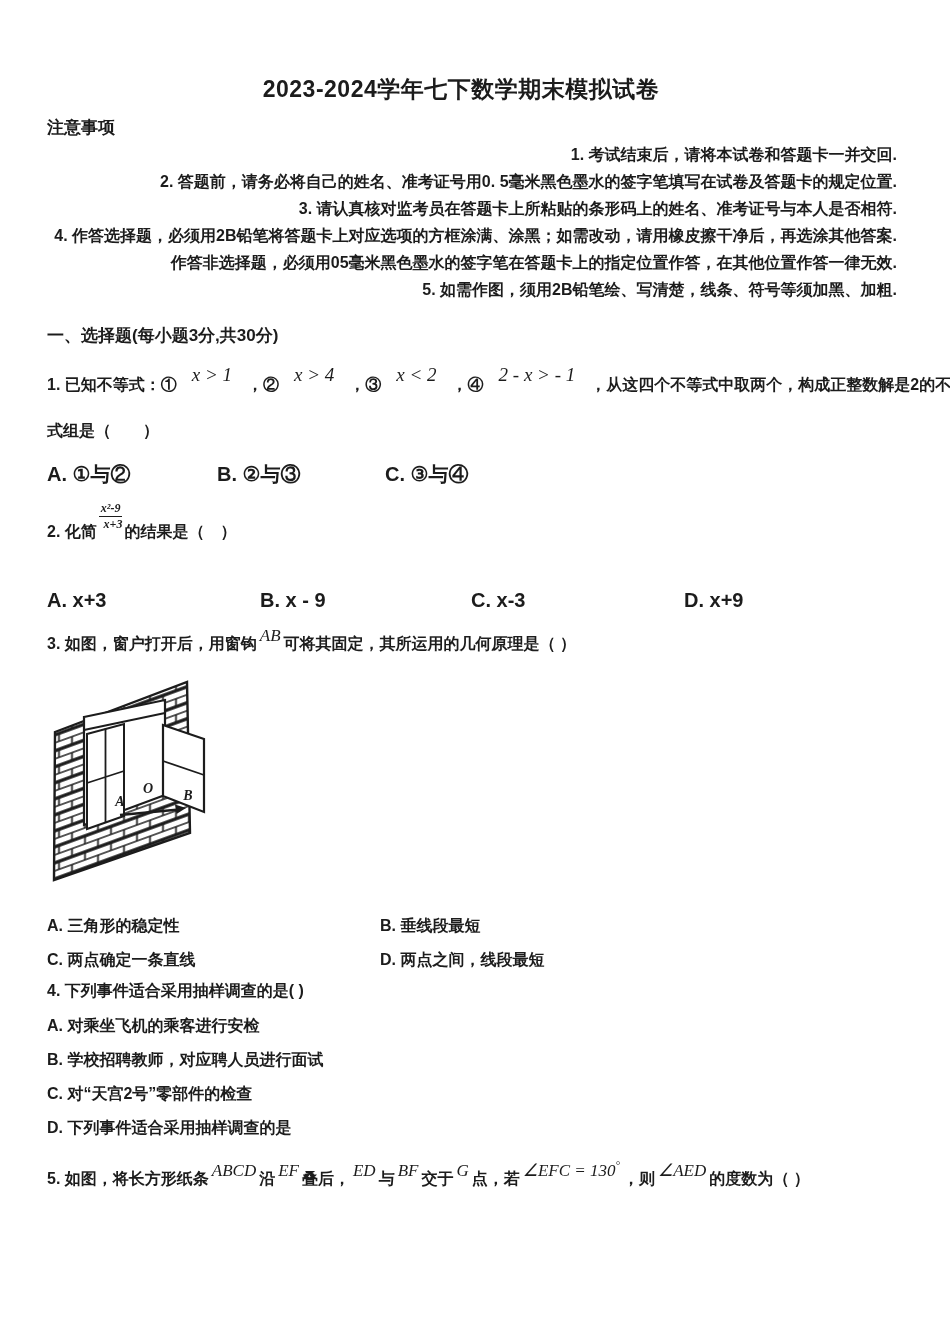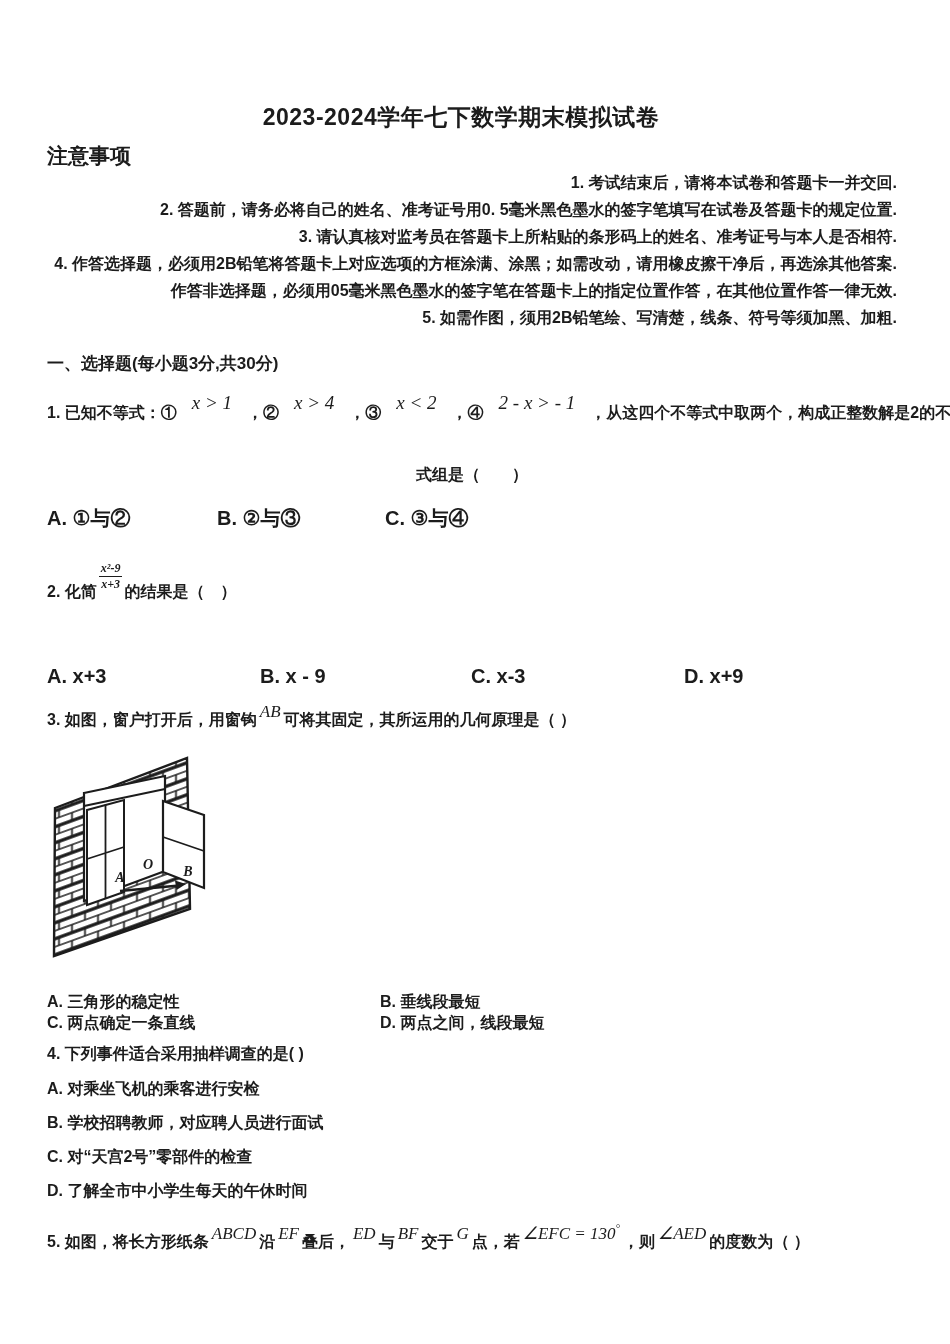--- a/index.html
+++ b/index.html
@@ -2,60 +2,60 @@
 <html><head>
 <meta charset="utf-8">
 <style>
   html,body{margin:0;padding:0;}
   body{
     width:950px;height:1344px;background:#ffffff;color:#1c1c1c;
     font-family:"Liberation Sans",sans-serif;
     font-weight:700;
     position:relative;overflow:hidden;
   }
-  .sheet{box-sizing:border-box;width:922px;padding:104px 25px 0 47px;}
+  .sheet{box-sizing:border-box;width:922px;padding:76px 25px 0 47px;}
   .title{
     font-size:23px;line-height:27px;text-align:center;margin:0 22px 0 0;
     letter-spacing:0.5px;
   }
   .notes{margin-top:11px;font-size:16px;line-height:27px;}
-  .notes-heading{font-size:21px;}
+  .notes-heading{font-size:17px;}
   .note-line{font-size:16px;text-align:right;}
   .section-heading{margin-top:22px;font-size:17px;line-height:22px;}
   .q-line{font-size:16px;line-height:22px;}
   .nowrap{white-space:nowrap;}
   
   .rm{
     font-family:"Liberation Serif",serif;font-style:italic;font-weight:400;
     font-size:19px;position:relative;top:-9px;margin:0 15px;white-space:nowrap;
   }
   .rm5{
     font-family:"Liberation Serif",serif;font-style:italic;font-weight:400;
     font-size:17px;position:relative;top:-8px;margin:0 3px;white-space:nowrap;
   }
   .rm5 sup{font-size:11px;}
   .q1-l1{margin-top:26px;}
-  .q1-l2{margin-top:40px;text-align:center;}
+  .q1-l2{margin-top:24px;}
   .opt-grid4{
     margin-top:22px;display:grid;grid-template-columns:170px 168px 170px auto;
     font-size:20px;line-height:21px;
   }
   .q2-line{margin-top:30px;}
   .frac{
-    display:inline-block;text-align:center;vertical-align:-4px;position:relative;top:-13px;
+    display:inline-block;text-align:right;vertical-align:-4px;position:relative;top:-13px;
     font-family:"Liberation Serif",serif;font-style:italic;font-weight:700;
-    font-size:12px;line-height:13px;margin:16px 2px;
+    font-size:12px;line-height:13px;margin:0 2px;
   }
   .frac .num{display:block;border-bottom:1.6px solid #1c1c1c;padding:0 2px 1px 2px;}
   .frac .den{display:block;padding-top:1px;}
   .q2-opts{margin-top:46px;gap:43px;}
   .q3-line{margin-top:22px;}
   .figure-wrap{margin:10px 0 0 -10px;}
   .opt-grid2{
-    margin-top:14px;display:grid;grid-template-columns:333px auto;
+    margin-top:14px;display:grid;grid-template-columns:333px auto;row-gap:13px;
     font-size:16px;line-height:21px;
   }
   .q4-line{margin-top:10px;}
   .q4-opt{margin-top:13px;font-size:16px;line-height:21px;}
   .q5-line{margin-top:24px;}
   svg text{
     font-family:"Liberation Serif",serif;font-style:italic;font-weight:700;font-size:14px;
     fill:#1c1c1c;
   }
 </style>
@@ -134,19 +134,19 @@
     <span>A. 三角形的稳定性</span>
     <span>B. 垂线段最短</span>
     <span>C. 两点确定一条直线</span>
     <span>D. 两点之间，线段最短</span>
   </div>
 
   <div class="q-line q4-line">4. 下列事件适合采用抽样调查的是(  )</div>
   <div class="q4-opt">A. 对乘坐飞机的乘客进行安检</div>
   <div class="q4-opt">B. 学校招聘教师，对应聘人员进行面试</div>
   <div class="q4-opt">C. 对“天宫2号”零部件的检查</div>
-  <div class="q4-opt">D. 了解全市中小学生每天的午休时间</div>
+  <div class="q4-opt">D. 下列事件适合采用抽样调查的是</div>
 
   <div class="q-line q5-line nowrap">
     <span>5. 如图，将长方形纸条</span><span class="rm5">ABCD</span><span>沿</span><span class="rm5">EF</span><span>叠后，</span><span class="rm5">ED</span><span>与</span><span class="rm5">BF</span><span>交于</span><span class="rm5">G</span><span>点，若</span><span class="rm5"><span>∠EFC = 130</span><sup>°</sup></span><span>，则</span><span class="rm5">∠AED</span><span>的度数为（ ）</span>
   </div>
 
 </div>
 
 </body></html>

